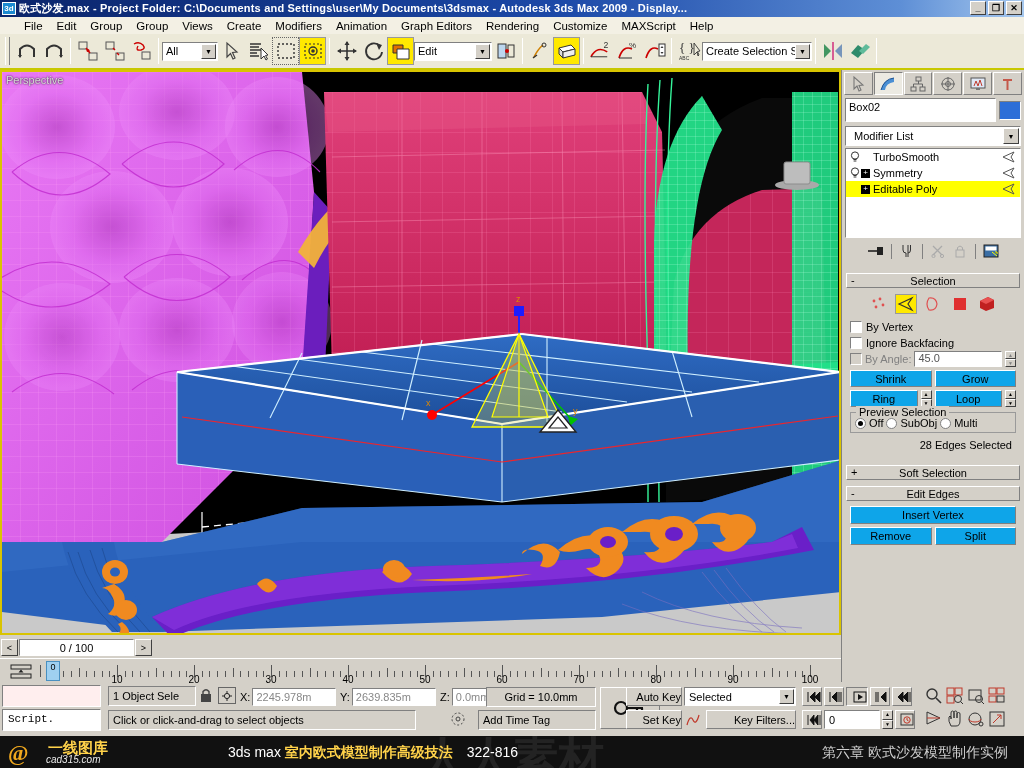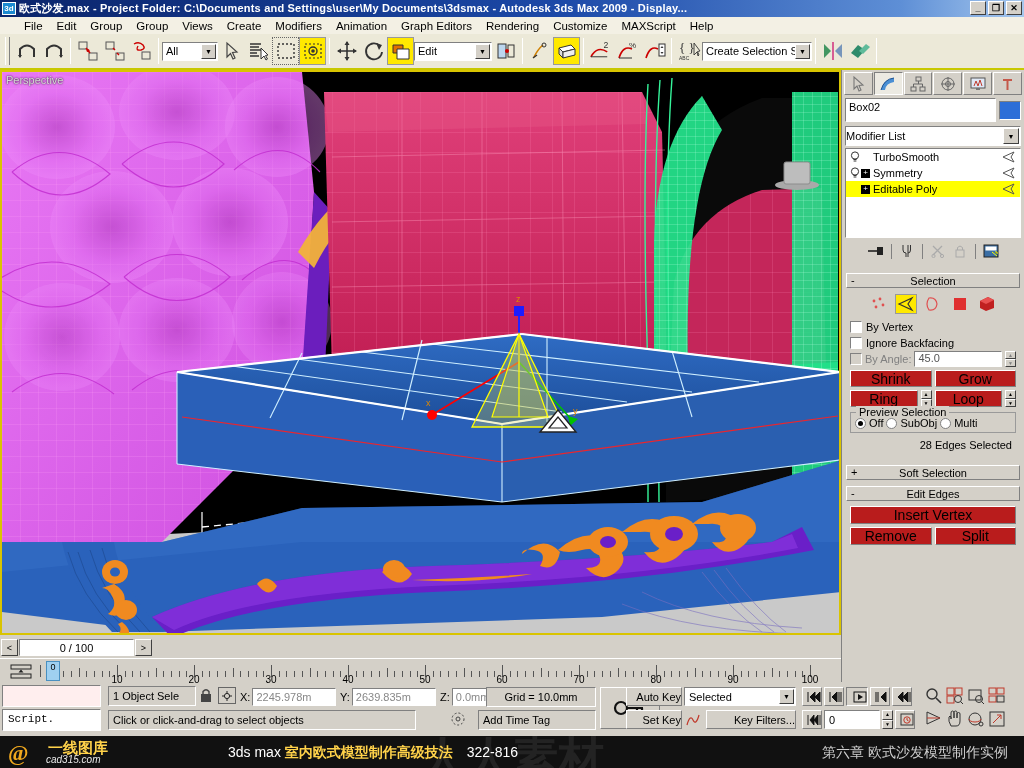--- a/index.html
+++ b/index.html
@@ -63,21 +63,21 @@
   .ptab{ flex:1; height:23px; background:#d4d0c8; border:1px solid;
      border-color:#fff #808080 #808080 #fff; display:flex;align-items:center;justify-content:center;}
   .ptab.active{ background:#eceae2; border-color:#808080 #fff #fff #808080;}
   .namerow{ display:flex; padding:2px 3px; gap:3px; align-items:center;}
   .namefield{ flex:1; height:24px; background:#fff; border:1px solid;
      border-color:#808080 #fff #fff #808080; font-size:11px; padding:2px 0 12px 3px;}
   .colorswatch{ width:22px;height:19px; background:#2d6ed8; border:1px solid;
      border-color:#808080 #fff #fff #808080;}
   .modcombo{ margin:2px 3px; height:20px; background:#fff; border:1px solid;
      border-color:#808080 #fff #fff #808080; position:relative; font-size:11px;
-     padding:3px 0 0 0;}
+     padding:3px 0 0 8px;}
   .modcombo .arw{ position:absolute;right:1px;top:1px;width:16px;height:16px;
      background:#d4d0c8;border:1px solid;border-color:#fff #404040 #404040 #fff;
      display:flex;align-items:center;justify-content:center;font-size:7px;}
   .stack{ margin:2px 3px; height:90px; background:#fff; border:1px solid;
      border-color:#808080 #fff #fff #808080; overflow:hidden; position:relative;}
   .stackrow{ display:flex; align-items:center; height:16px; font-size:11px;
      padding-left:2px; position:relative;}
   .stackrow.sel{ background:#ffff00;}
   .bulb{ width:13px; display:flex;align-items:center;justify-content:center;}
   .plusbox{ width:9px;height:9px; background:#000; color:#fff; font-size:8px;
@@ -102,22 +102,22 @@
      border-color:#808080 #fff #fff #808080;}
   .ckrow.dis{ color:#808080;}
   .ckrow.dis .ckbox{ background:#d4d0c8;}
   .spin{ flex:1; height:16px; background:#fff; border:1px solid;
      border-color:#808080 #fff #fff #808080; font-size:11px; padding-left:3px;
      color:#555; position:relative;}
   .spinup{ width:11px;height:16px; display:flex;flex-direction:column;}
   .spinup div{flex:1;background:#d4d0c8;border:1px solid;
      border-color:#fff #404040 #404040 #fff;font-size:5px;line-height:6px;text-align:center;}
   .btnrow{ display:flex; gap:3px; margin-top:3px;}
-  .mbtn{ flex:1; height:17px; background:#b91c1c; border:1px solid;
-     border-color:#fff #808080 #808080 #fff; font-size:14px;
+  .mbtn{ flex:1; height:17px; background:#0ea5e9; border:1px solid;
+     border-color:#fff #808080 #808080 #fff; font-size:11px;
      display:flex;align-items:center;justify-content:center;}
   .grpbox{ border:1px solid #9a9a9a; margin-top:5px; padding:4px 4px 3px 4px;
      position:relative;}
   .grplbl{ position:absolute; top:-7px; left:5px; background:#d4d0c8;
      padding:0 3px; font-size:11px;}
   .radrow{ display:flex; gap:3px; align-items:center; font-size:11px;}
   .rad{ width:11px;height:11px;border-radius:50%; background:#fff;
      border:1px solid #808080; display:flex;align-items:center;justify-content:center;}
   .rad i{ width:5px;height:5px;border-radius:50%;background:#000;display:block;}
   .selcount{ text-align:right; font-size:11px; padding:6px 4px 2px 0;}

